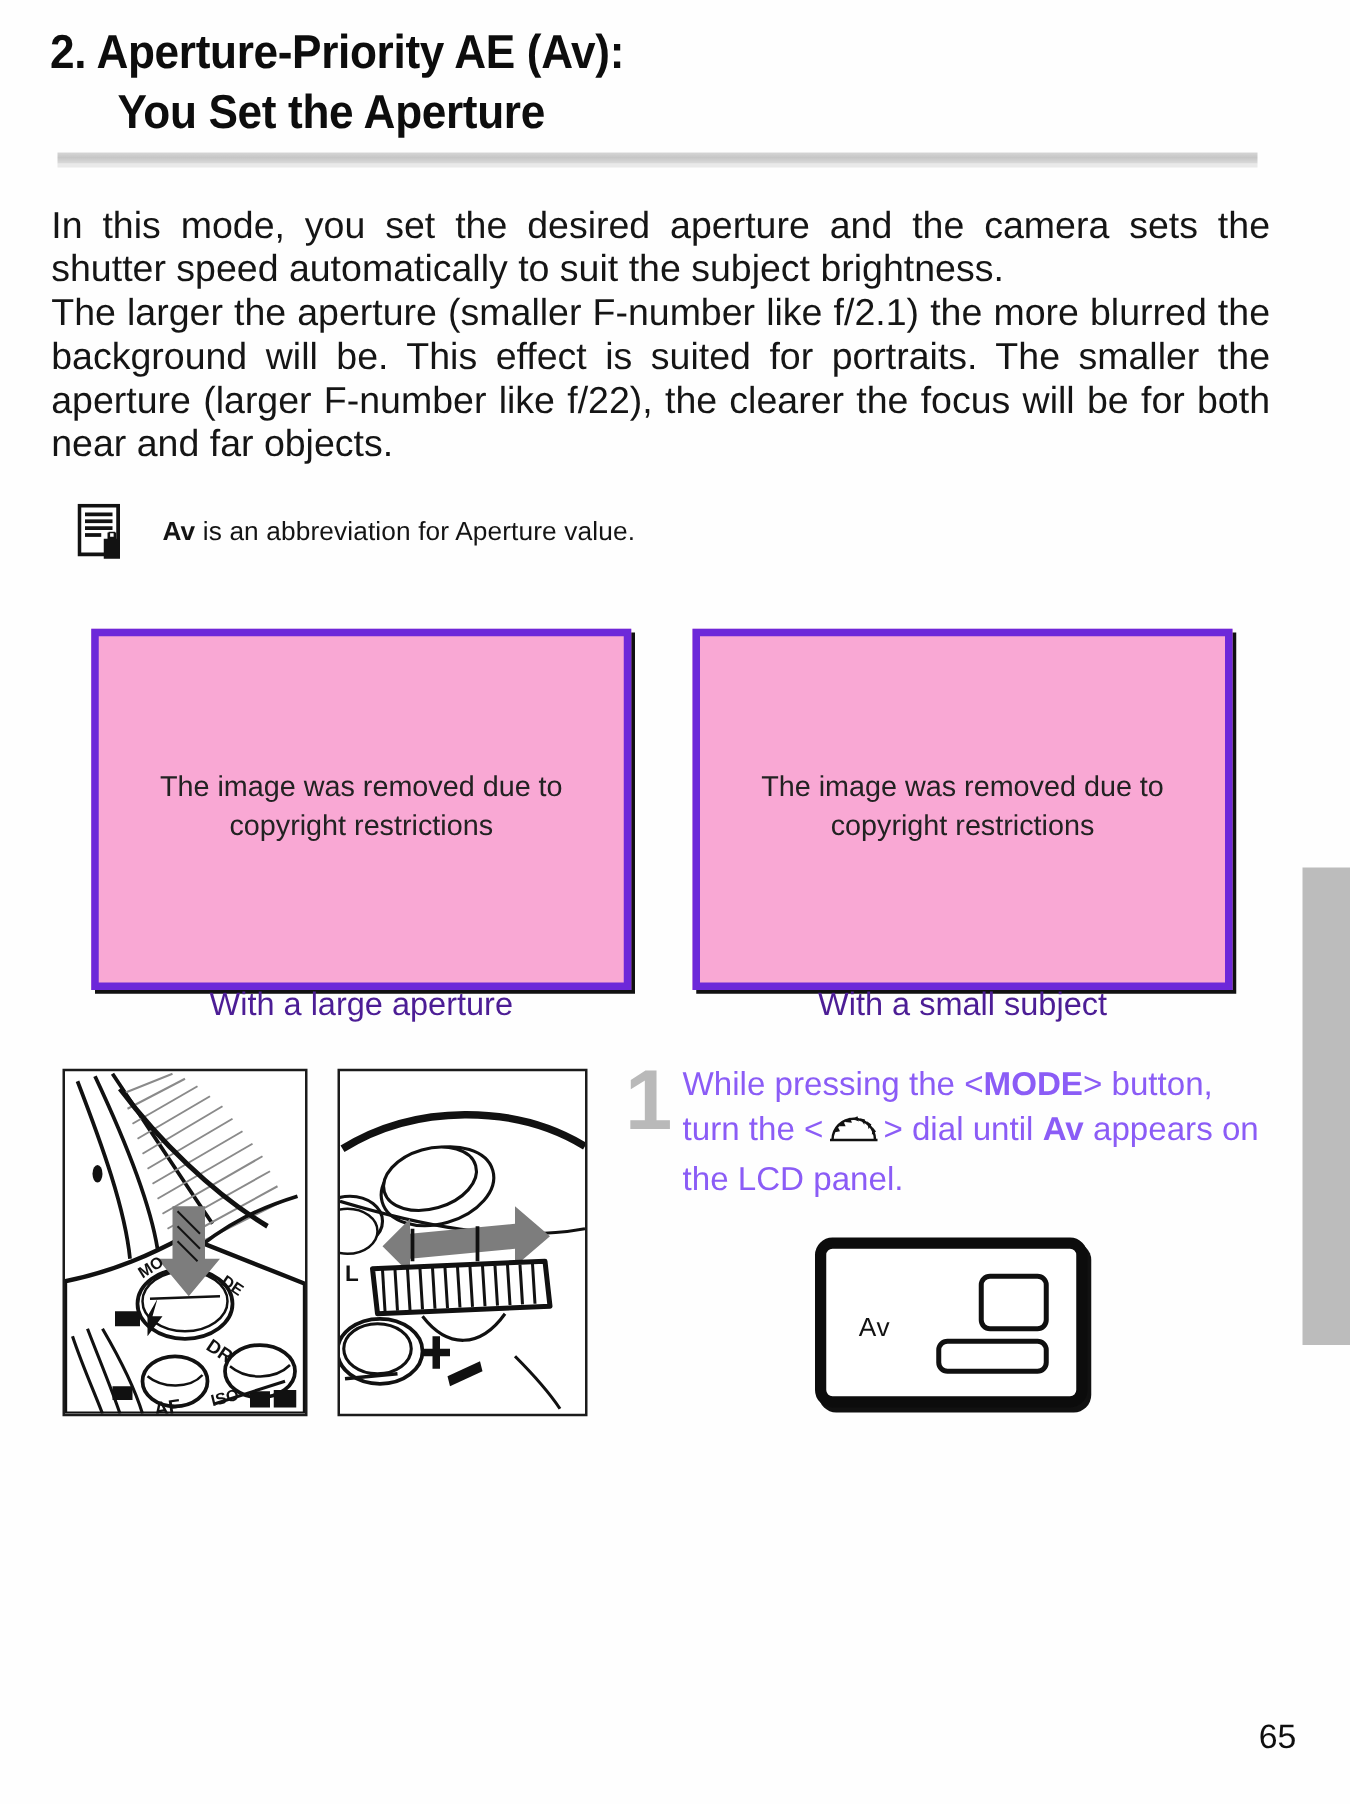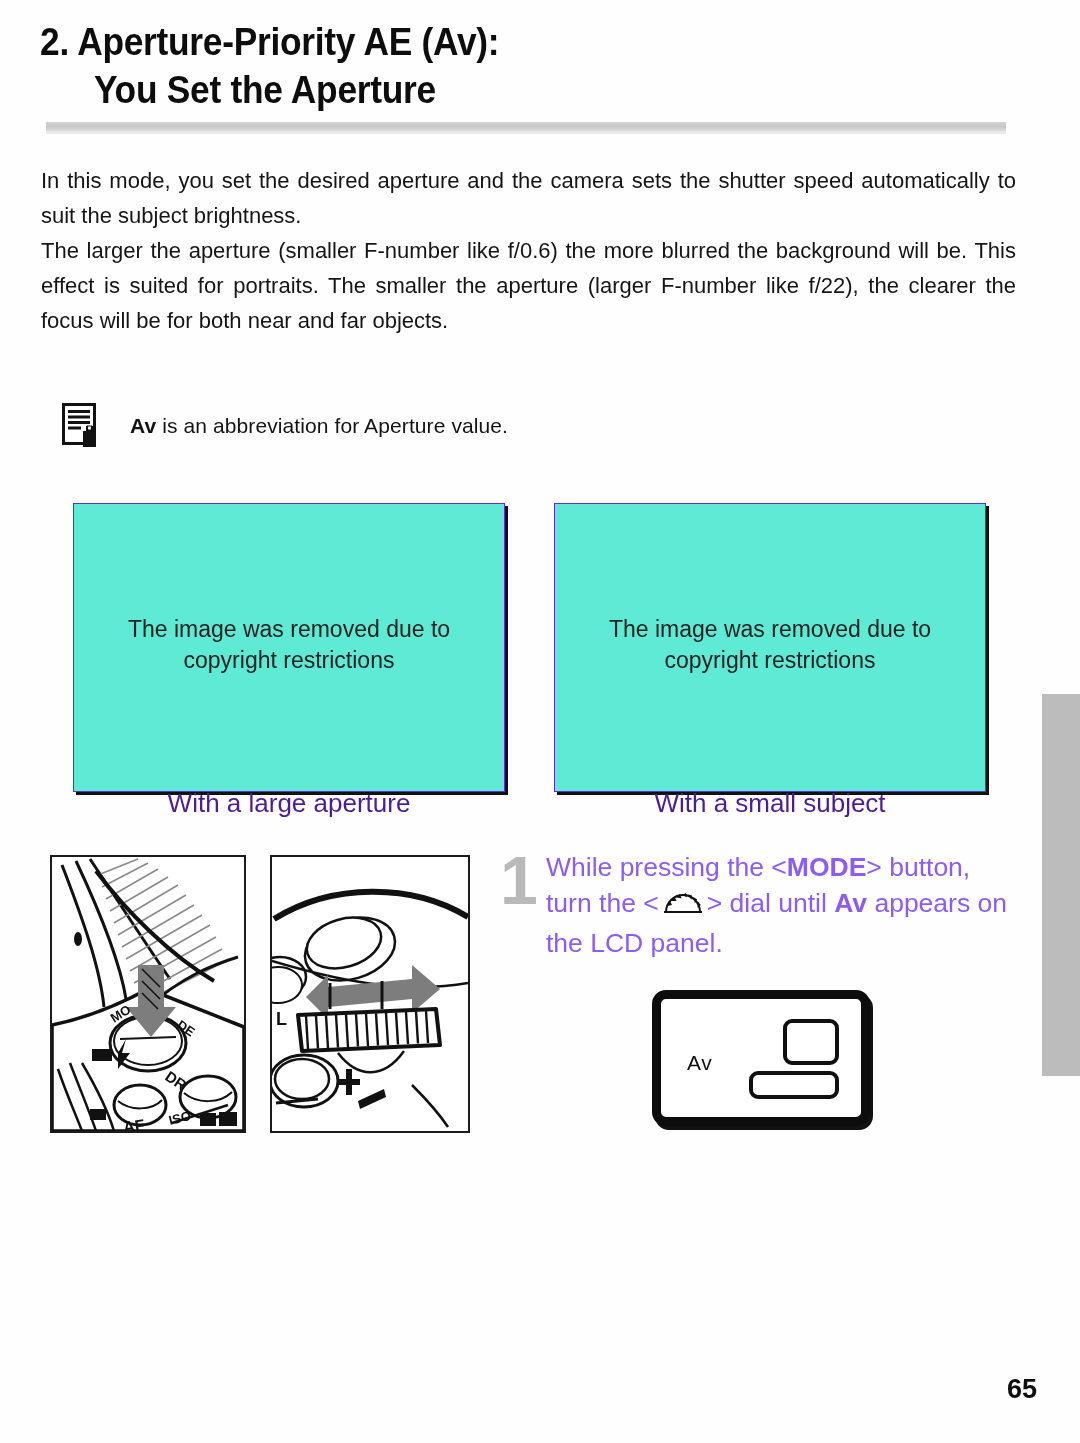--- a/index.html
+++ b/index.html
@@ -57,21 +57,21 @@
     width: 960px; height: 3px;
     background: #e6e6e6;
   }
 
   
   .body-text {
     position: absolute;
     left: 41px;
     top: 163px;
     width: 975px;
-    font-size: 22px;
+    font-size: 30px;
     line-height: 35px;
     color: #151515;
     text-align: justify;
   }
   .body-text p { margin: 0; }
 
   
   .note-row {
     position: absolute;
     left: 62px;
@@ -89,22 +89,22 @@
   .note-text {
     font-size: 21px;
     color: #141414;
     letter-spacing: 0.1px;
   }
   .note-text b { font-weight: bold; }
 
   
   .sample-box {
     position: absolute;
-    border: 1px solid #6d28d9;
-    background: #5eead4;
+    border: 6px solid #6d28d9;
+    background: #f9a8d4;
     box-sizing: border-box;
     box-shadow: 3px 3px 0 #111;
   }
   .sample-box .ph {
     position: absolute;
     left: 0; right: 0;
     top: 50%;
     transform: translateY(-55%);
     text-align: center;
     font-size: 23px;
@@ -209,38 +209,38 @@
     height: 382px;
     background: #bcbcbc;
   }
 
   
   .page-number {
     position: absolute;
     right: 43px;
     bottom: 38px;
     font-size: 27px;
-    font-weight: bold;
+    font-weight: normal;
     color: #0f0f0f;
   }
 </style>
 </head>
 <body>
 
 <div id="page">
 
   <div class="title-block">
     <div class="title-line">2.  Aperture-Priority AE (Av):</div>
     <div class="title-line indent">You Set the Aperture</div>
   </div>
   <div class="title-rule"></div>
 
   <div class="body-text">
     <p>In this mode, you set the desired aperture and the camera sets the shutter speed automatically to suit the subject brightness.</p>
-    <p>The larger the aperture (smaller F-number like f/0.6) the more blurred the background will be. This effect is suited for portraits. The smaller the aperture (larger F-number like f/22), the clearer the focus will be for both near and far objects.</p>
+    <p>The larger the aperture (smaller F-number like f/2.1) the more blurred the background will be. This effect is suited for portraits. The smaller the aperture (larger F-number like f/22), the clearer the focus will be for both near and far objects.</p>
   </div>
 
   <div class="note-row">
     <div class="note-icon">
       <svg width="40" height="45" viewBox="0 0 40 45">
         <rect x="1.5" y="1.5" width="31" height="39" fill="#ffffff" stroke="#121212" stroke-width="3"></rect>
         <rect x="6" y="7" width="22" height="3" fill="#121212"></rect>
         <rect x="6" y="12.5" width="22" height="3" fill="#121212"></rect>
         <rect x="6" y="18" width="22" height="3" fill="#121212"></rect>
         <rect x="6" y="23.5" width="13" height="3" fill="#121212"></rect>

